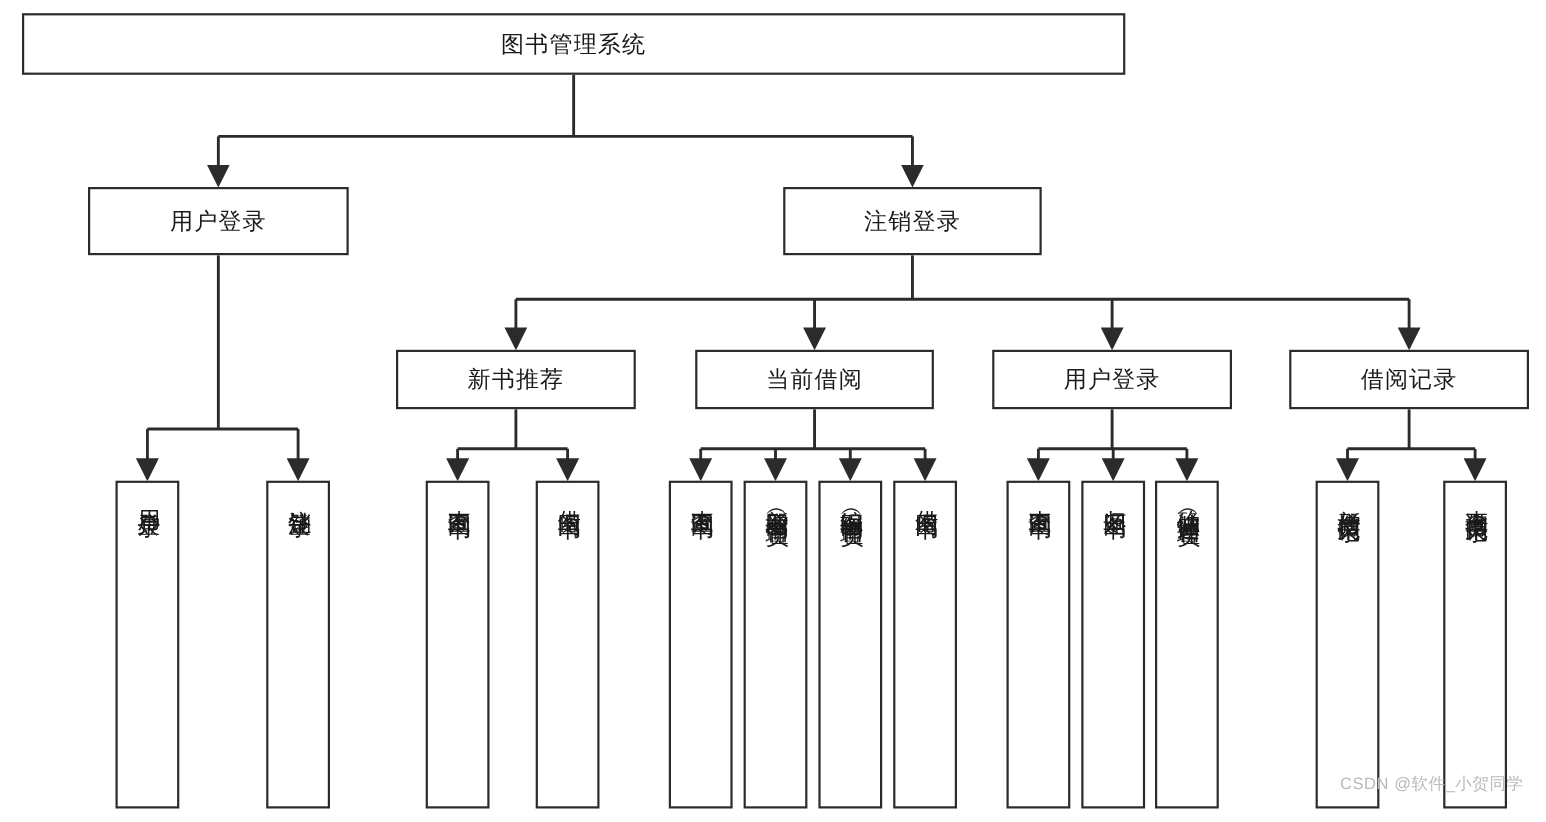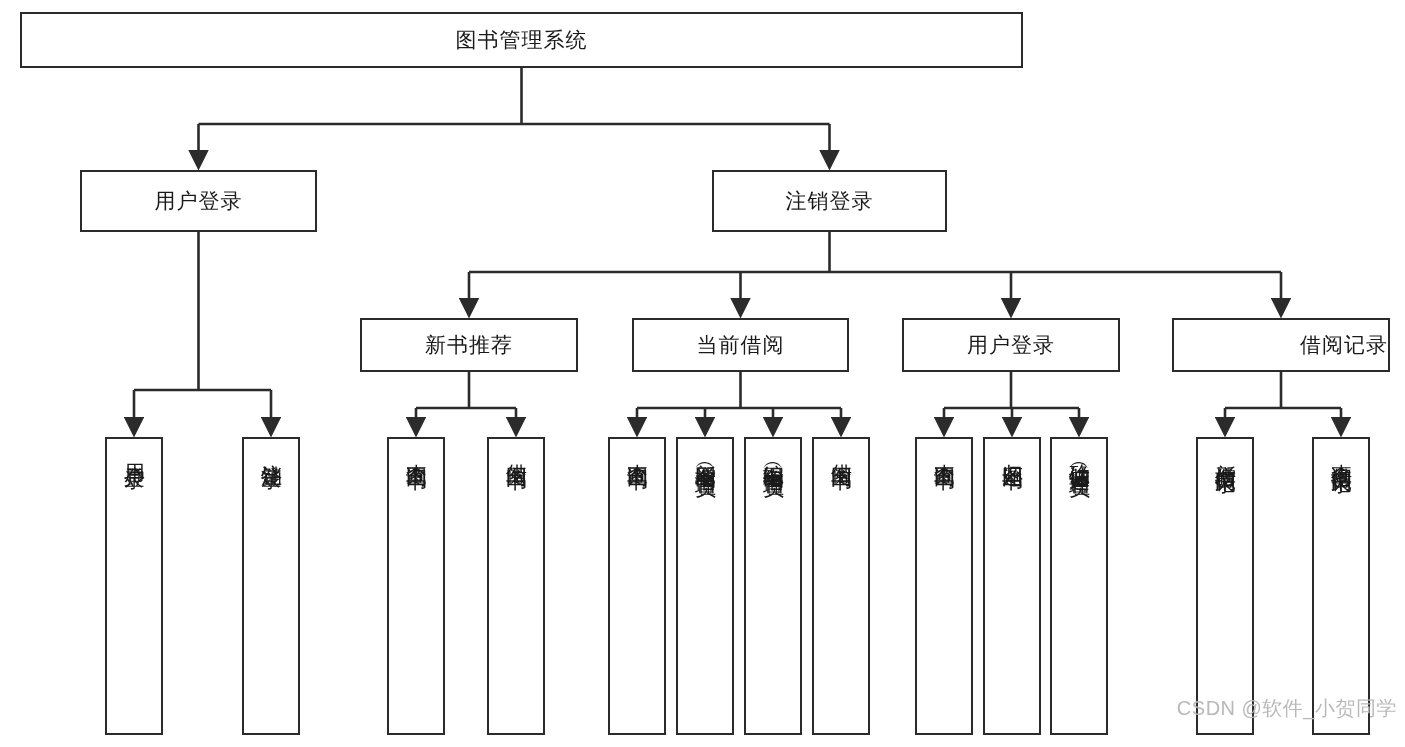--- a/index.html
+++ b/index.html
@@ -53,23 +53,23 @@
     line-height: 1.28;
     letter-spacing: 2px;
     white-space: nowrap;
     color: #1a1a1a;
   }
   .root-node {
     font-size: 22px;
   }
   .watermark {
     position: absolute;
-    right: 8px;
+    right: 20px;
     bottom: 6px;
-    font-size: 20px;
+    font-size: 15px;
     color: #b9b9b9;
     letter-spacing: 0.5px;
     user-select: none;
     white-space: nowrap;
   }
 </style>
 </head>
 <body>
 
 <div id="diagram-root">
@@ -132,21 +132,21 @@
   <div id="level3-container">
       <div class="node horiz" style="left: 360px; top: 318px; width: 218px; height: 54px;">
         <span>新书推荐</span>
       </div>
       <div class="node horiz" style="left: 632px; top: 318px; width: 217px; height: 54px;">
         <span>当前借阅</span>
       </div>
       <div class="node horiz" style="left: 902px; top: 318px; width: 218px; height: 54px;">
         <span>用户登录</span>
       </div>
-      <div class="node horiz" style="left: 1172px; top: 318px; width: 218px; height: 54px; justify-content: flex-end;">
+      <div class="node horiz" style="left: 1172px; top: 318px; width: 218px; height: 54px;">
         <span>借阅记录</span>
       </div>
     </div>
   <div id="leaves-container">
       <div class="node leaf" style="left: 105px; top: 437px; width: 58px; height: 298px;">
         <span class="leaf-label">用户登录</span>
       </div>
       <div class="node leaf" style="left: 242px; top: 437px; width: 58px; height: 298px;">
         <span class="leaf-label">注销登录</span>
       </div>

